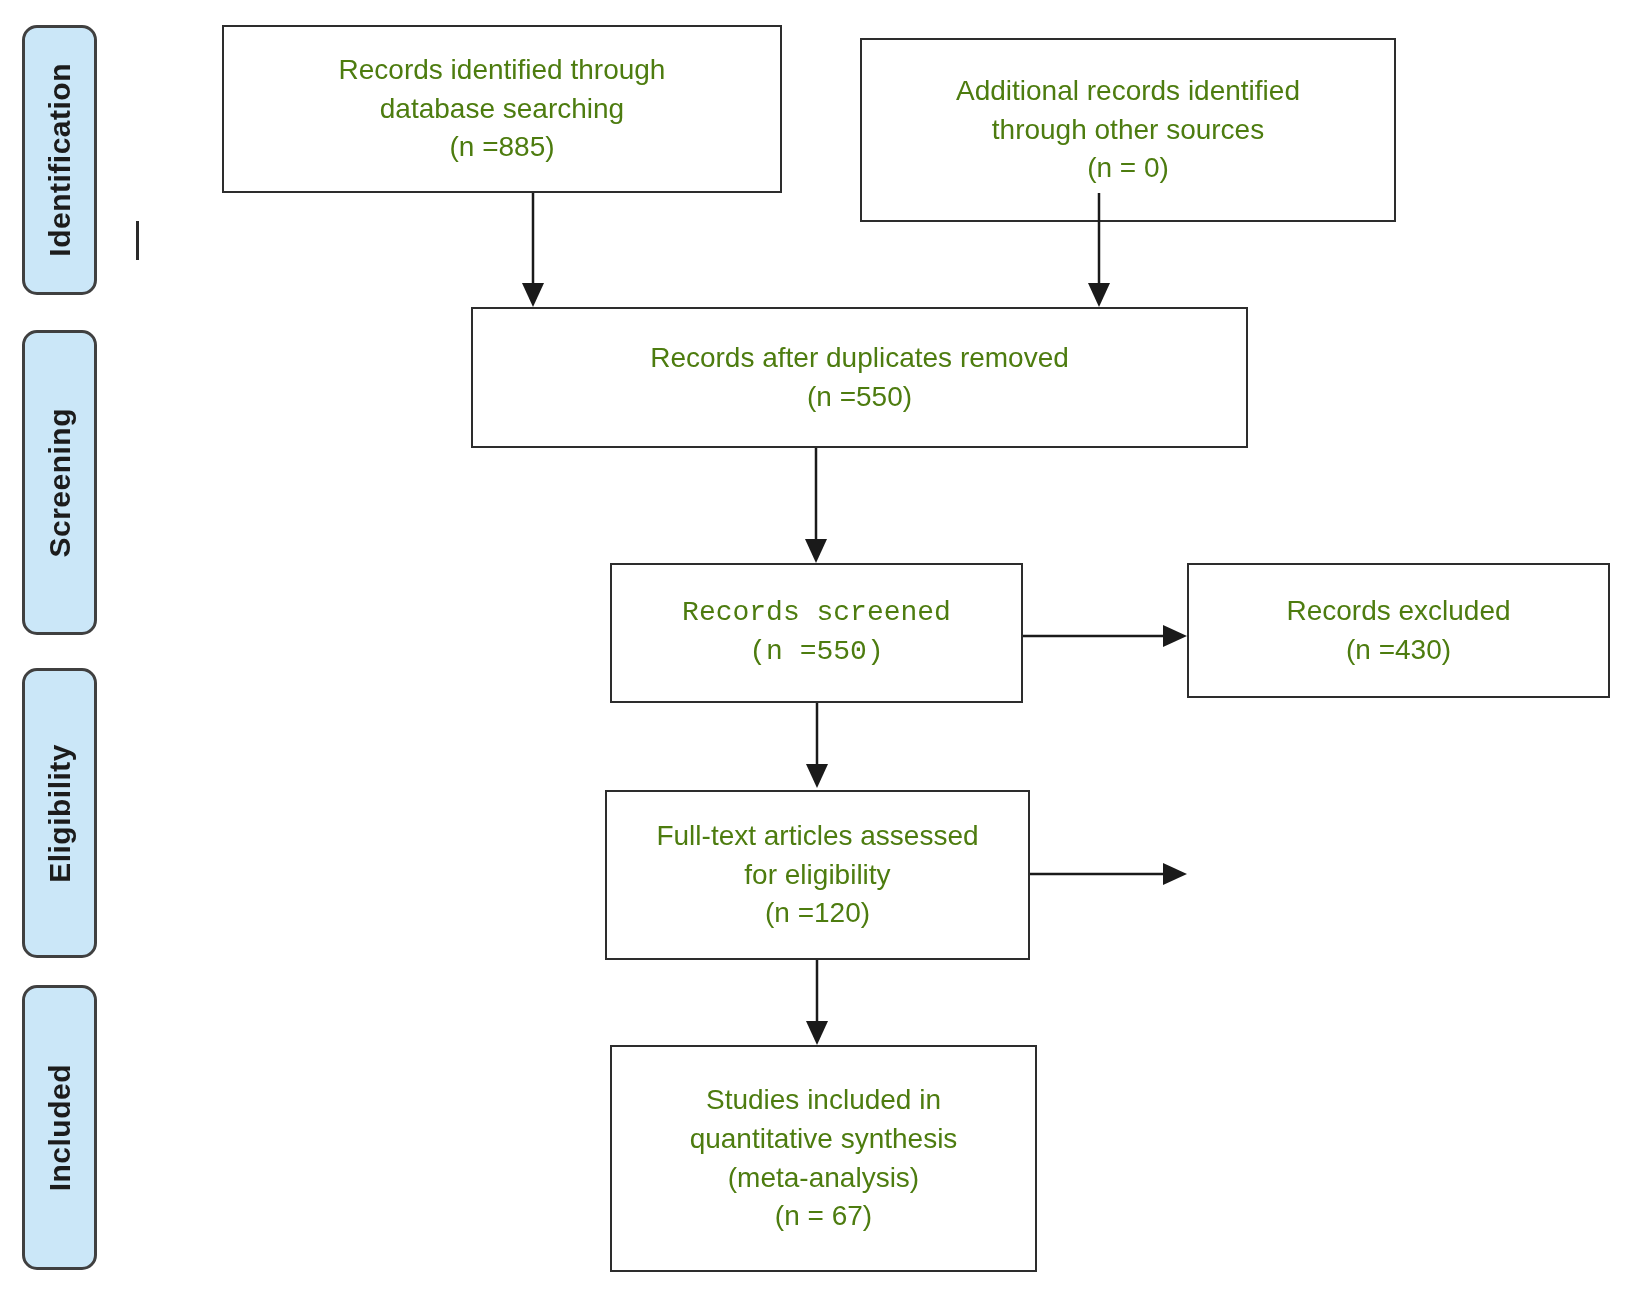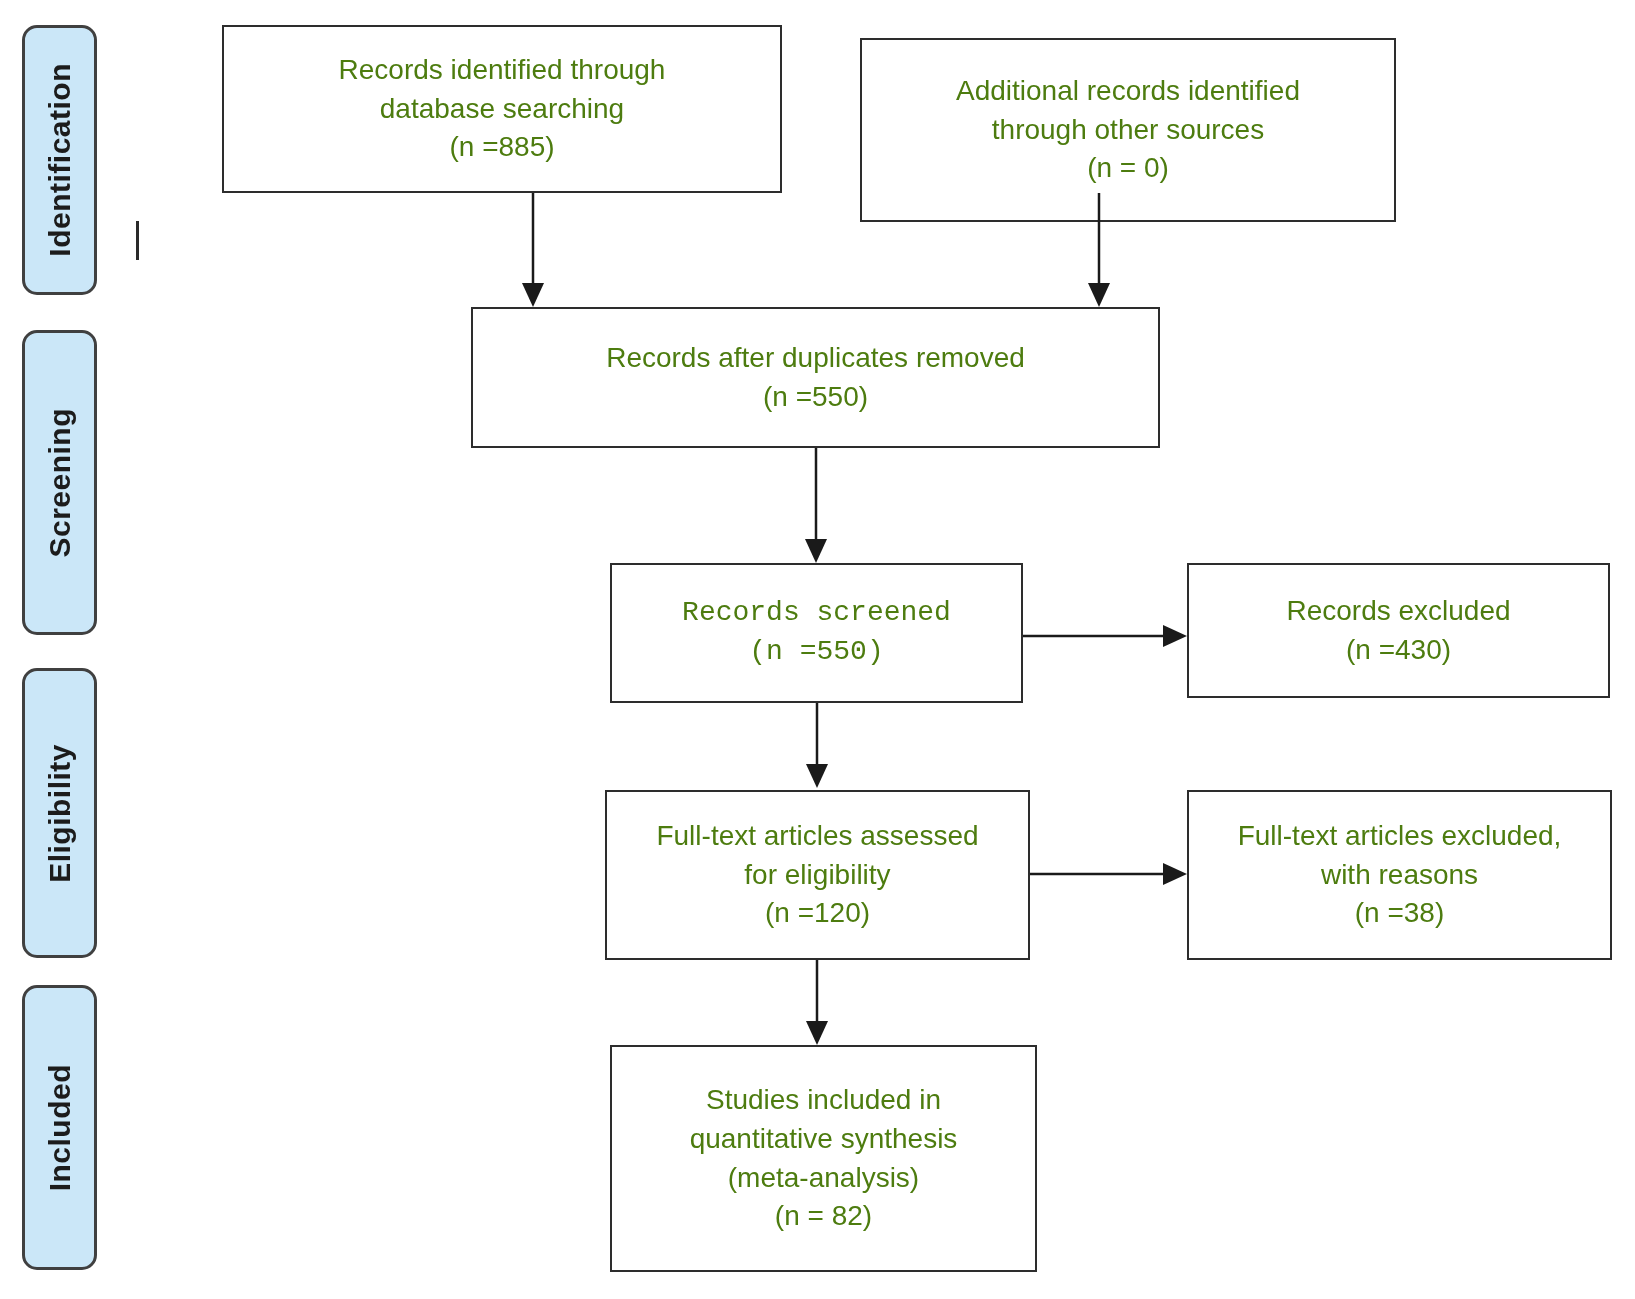--- a/index.html
+++ b/index.html
@@ -55,21 +55,21 @@
   .fbox .box-text {
     white-space: pre-line;
     text-align: center;
     font-size: 28px;
     line-height: 1.38;
     color: #4d7c0f;
     padding: 4px 10px;
   }
   #box-db-search   { left: 222px;  top: 25px;   width: 560px; height: 168px; }
   #box-other-src   { left: 860px;  top: 38px;   width: 536px; height: 184px; justify-content: center; }
-  #box-dedup       { left: 471px;  top: 307px;  width: 689px; height: 141px; }
+  #box-dedup       { left: 471px;  top: 307px;  width: 777px; height: 141px; }
   #box-screened    { left: 610px;  top: 563px;  width: 413px; height: 140px; font-family: Liberation Mono, monospace; }
   #box-excluded    { left: 1187px; top: 563px;  width: 423px; height: 135px; }
   #box-fulltext    { left: 605px;  top: 790px;  width: 425px; height: 170px; }
   #box-ft-excluded { left: 1187px; top: 790px;  width: 425px; height: 170px; }
   #box-included    { left: 610px;  top: 1045px; width: 427px; height: 227px; }
 
   
   .arrows {
     position: absolute;
     left: 0;
@@ -129,30 +129,25 @@
   </div>
   <div class="fbox" id="box-excluded">
     <span class="box-text">Records excluded
 (n =430)</span>
   </div>
   <div class="fbox" id="box-fulltext">
     <span class="box-text">Full-text articles assessed
 for eligibility
 (n =120)</span>
   </div>
-  <div class="fbox" id="box-ft-excluded">
-    <span class="box-text">Full-text articles excluded,
-with reasons
-(n =38)</span>
-  </div>
   <div class="fbox" id="box-included">
     <span class="box-text">Studies included in
 quantitative synthesis
 (meta-analysis)
-(n = 82)</span>
+(n = 67)</span>
   </div>
 
   <svg class="arrows" width="1635" height="1299" viewBox="0 0 1635 1299">
 
     <g>
       <line x1="533" y1="193" x2="533" y2="285"></line>
       <polygon points="522,283 544,283 533,307"></polygon>
     </g>
 
     <g>

